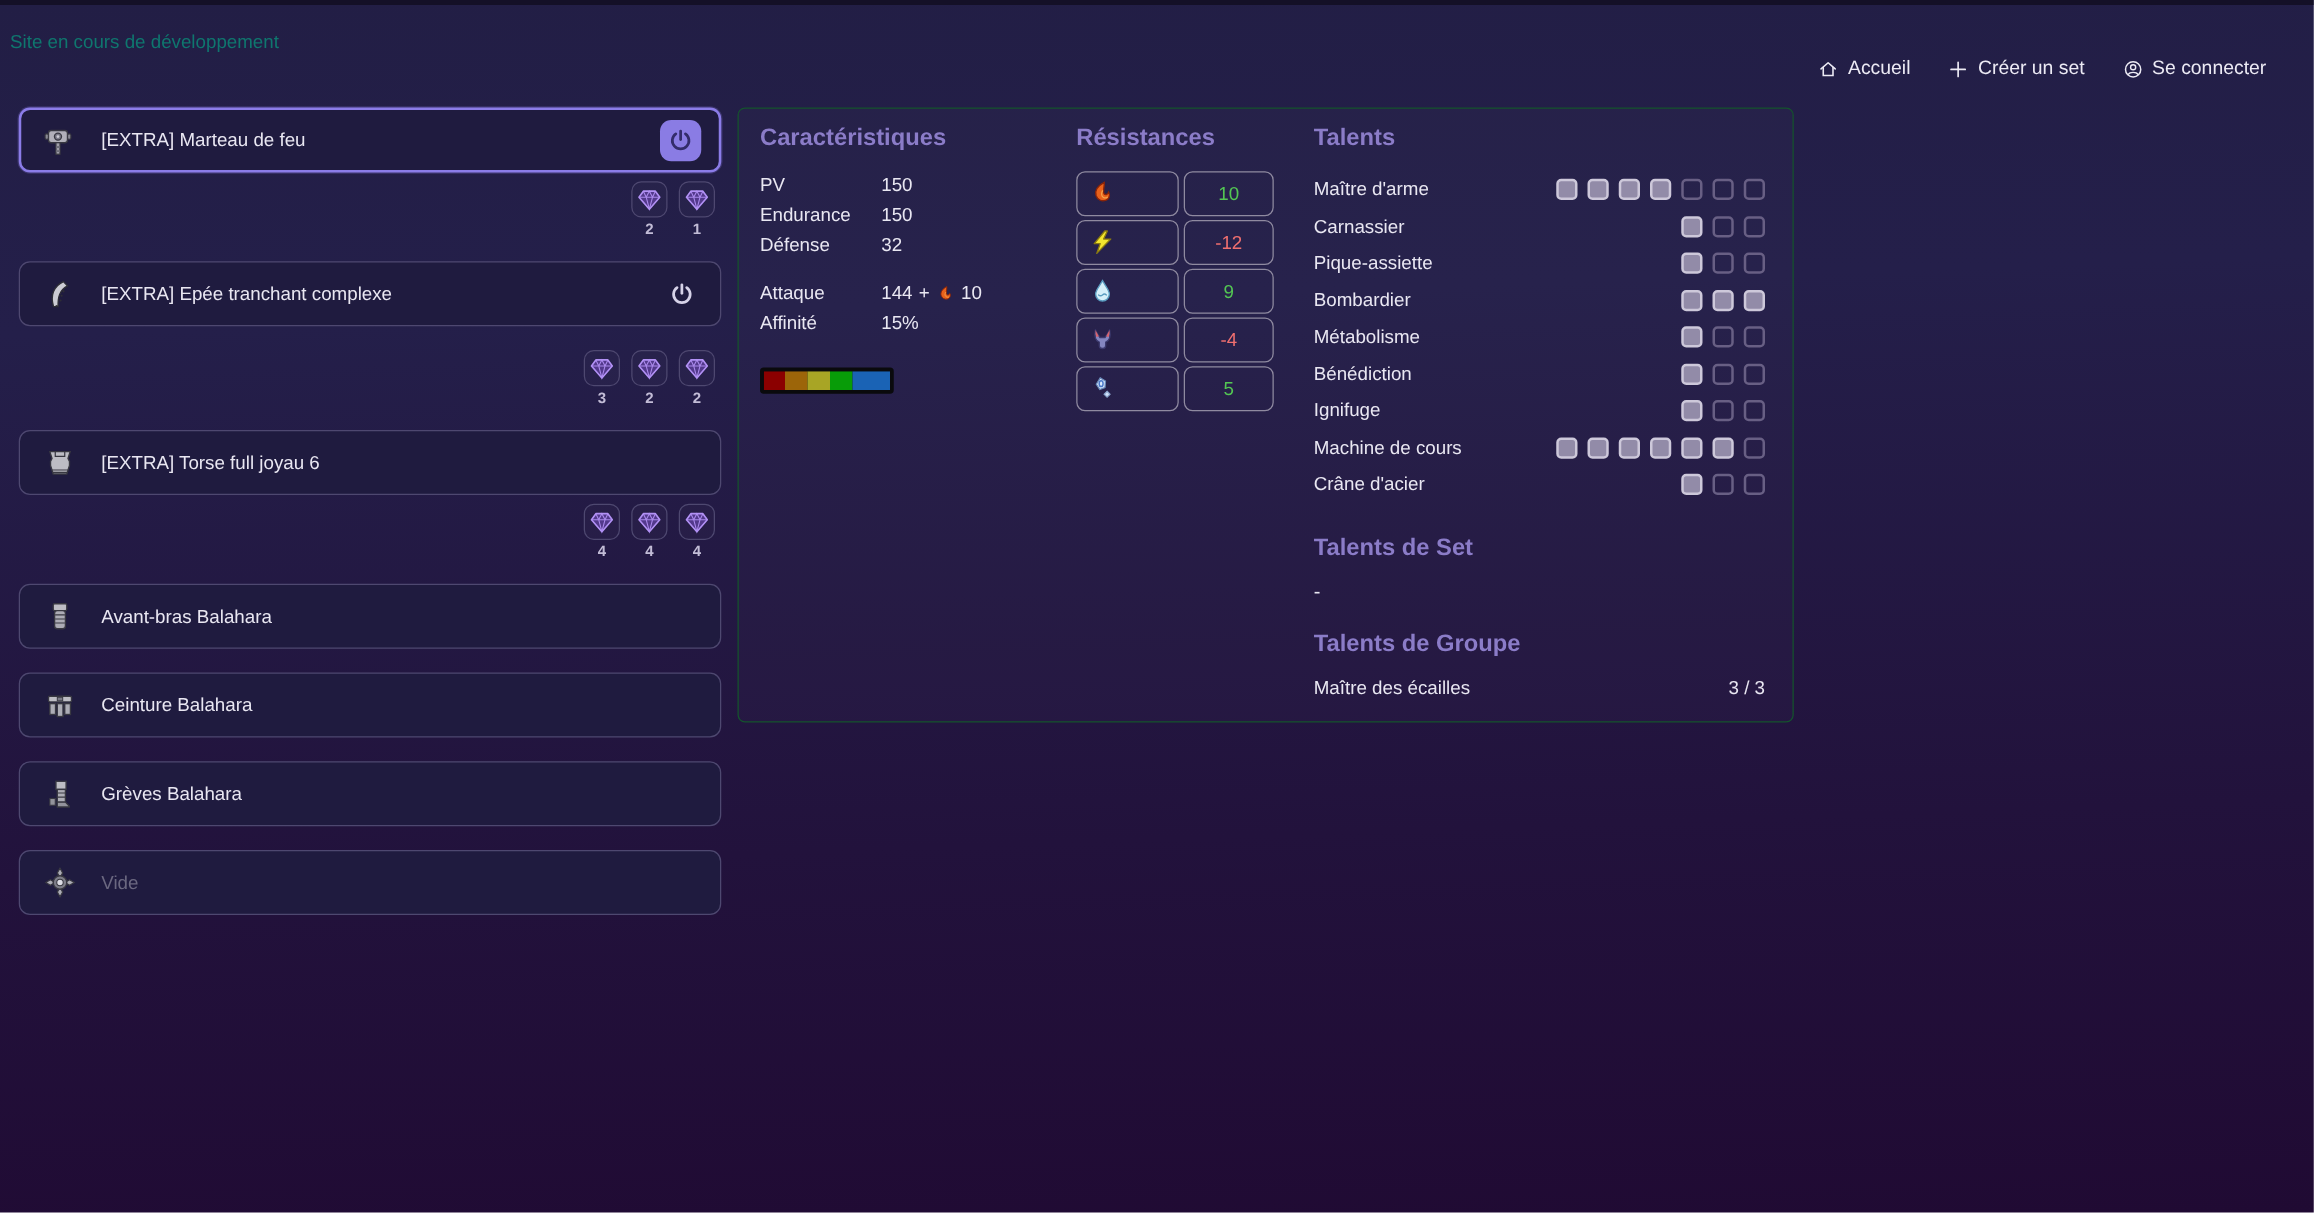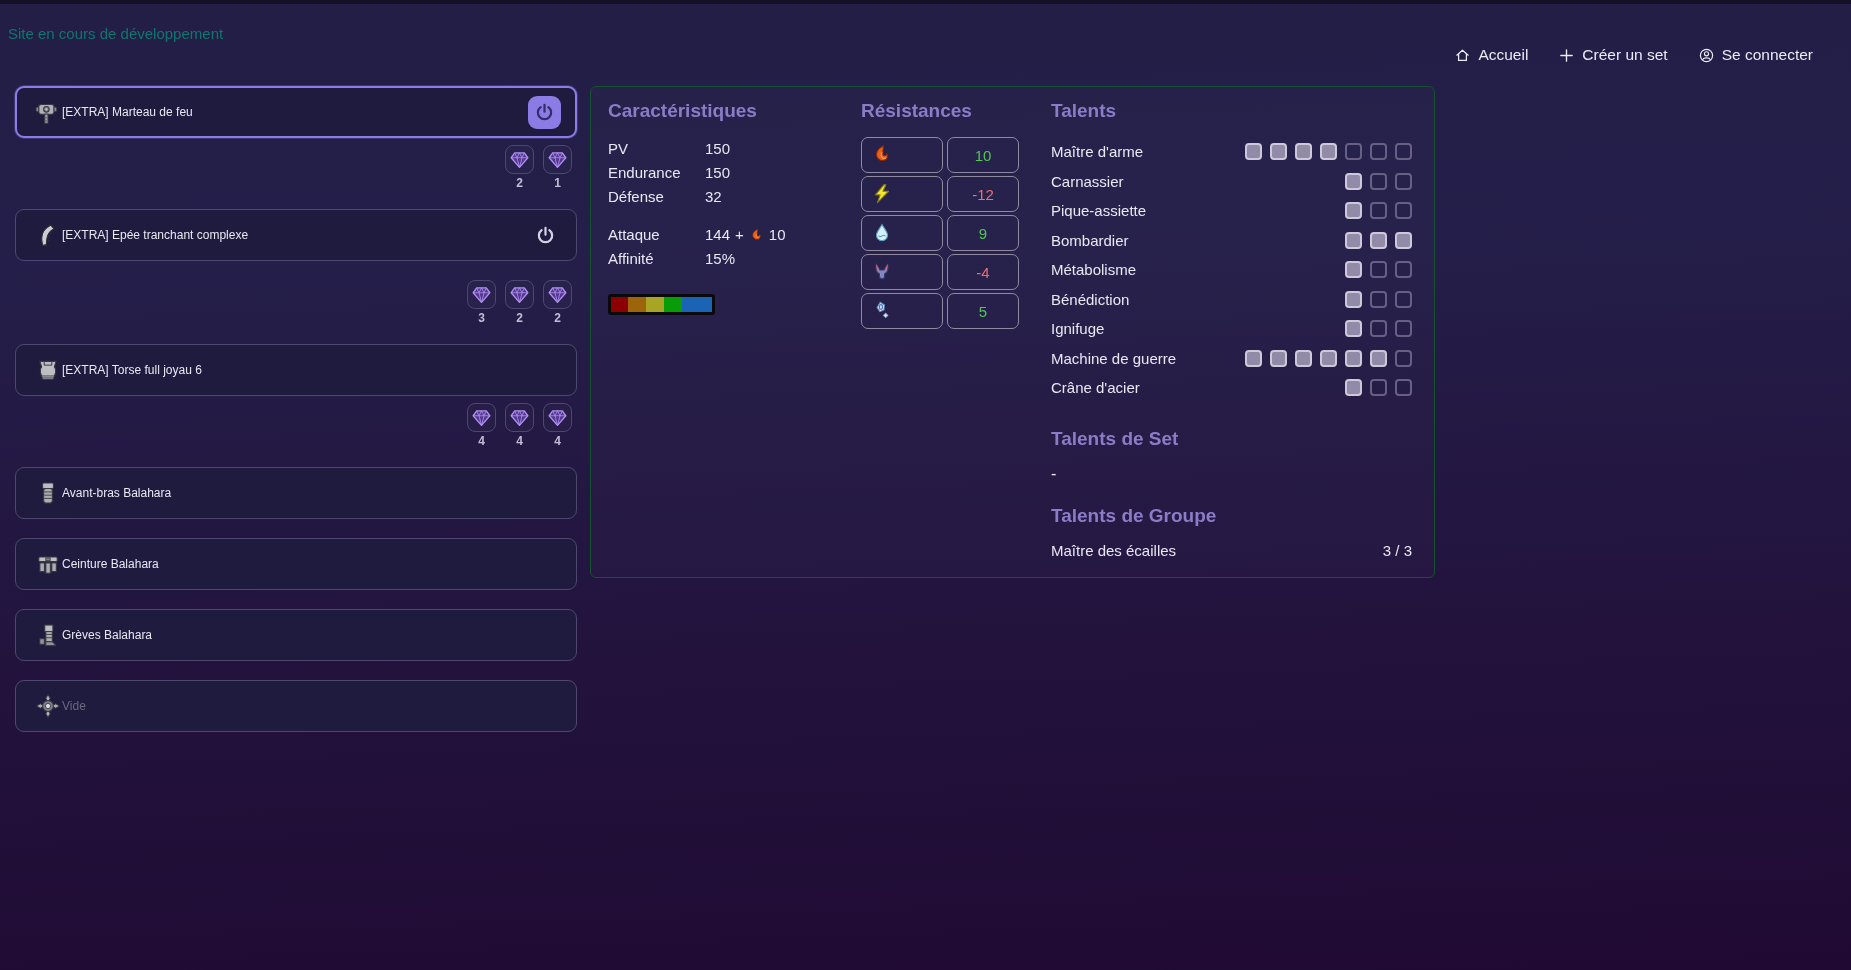--- a/index.html
+++ b/index.html
@@ -22,21 +22,21 @@
   .left-col { width:562px; flex:none; }
   
   .slot-group { margin-bottom:19px; }
   .slot-box {
     height:52px; border:1px solid #4e4870; border-radius:9px; background:#1f1b3f;
     display:flex; align-items:center; padding:0 14px 0 18px; cursor:pointer;
   }
   .slot-box.selected { border:2px solid #8b7ce8; box-shadow:0 0 0 1px rgba(139,124,232,.25); padding-left:17px; }
   .slot-icon { width:28px; height:28px; flex:none; display:flex; align-items:center; justify-content:center; opacity:.95; }
   .slot-icon svg { width:26px; height:26px; }
-  .slot-label { font-size:12px; color:#e9e7f2; flex:1; white-space:nowrap; overflow:hidden; }
+  .slot-label { margin-left:19px; font-size:15px; color:#e9e7f2; flex:1; white-space:nowrap; overflow:hidden; }
   .slot-label.empty { color:#6b6880; }
   .power-btn {
     width:33px; height:33px; border:none; border-radius:9px; background:#8a7ce4; color:#332c6b;
     display:flex; align-items:center; justify-content:center; cursor:pointer; flex:none;
   }
   .power-btn.plain { background:transparent; color:#d6d2e8; }
   .power-btn svg { width:21px; height:21px; }
   .gems-row { display:flex; justify-content:flex-end; gap:9px; margin-top:7px; padding-right:5px; }
   .gem-unit { display:flex; flex-direction:column; align-items:center; cursor:pointer; }
   .gem-chip {
@@ -523,21 +523,21 @@
   <div class="talent-row">
     <span class="talent-name">Ignifuge</span>
     <span class="talent-squares">
               <span class="sq filled"></span>
               <span class="sq"></span>
               <span class="sq"></span>
             </span>
   </div>
 
   <div class="talent-row">
-    <span class="talent-name">Machine de guerre</span>
+    <span class="talent-name">Machine de cours</span>
     <span class="talent-squares">
               <span class="sq filled"></span>
               <span class="sq filled"></span>
               <span class="sq filled"></span>
               <span class="sq filled"></span>
               <span class="sq filled"></span>
               <span class="sq filled"></span>
               <span class="sq"></span>
             </span>
   </div>

